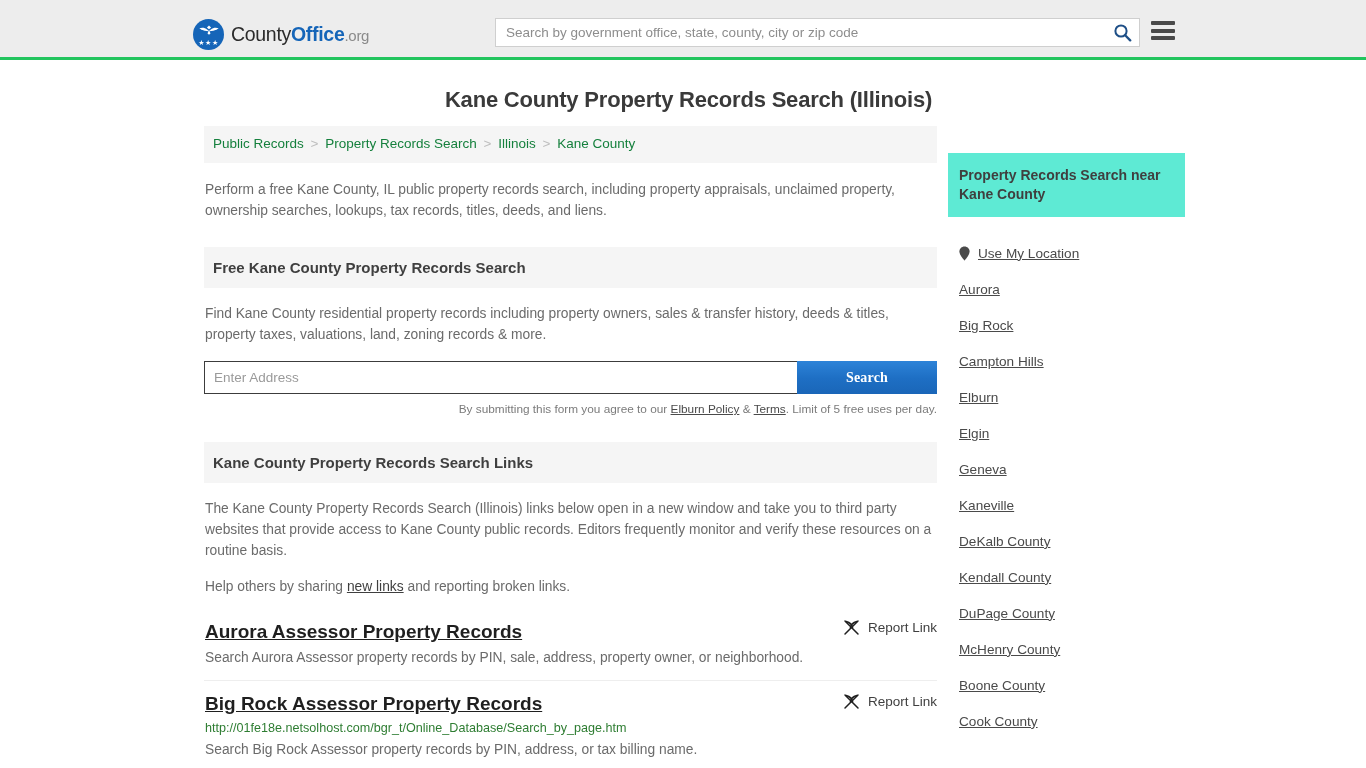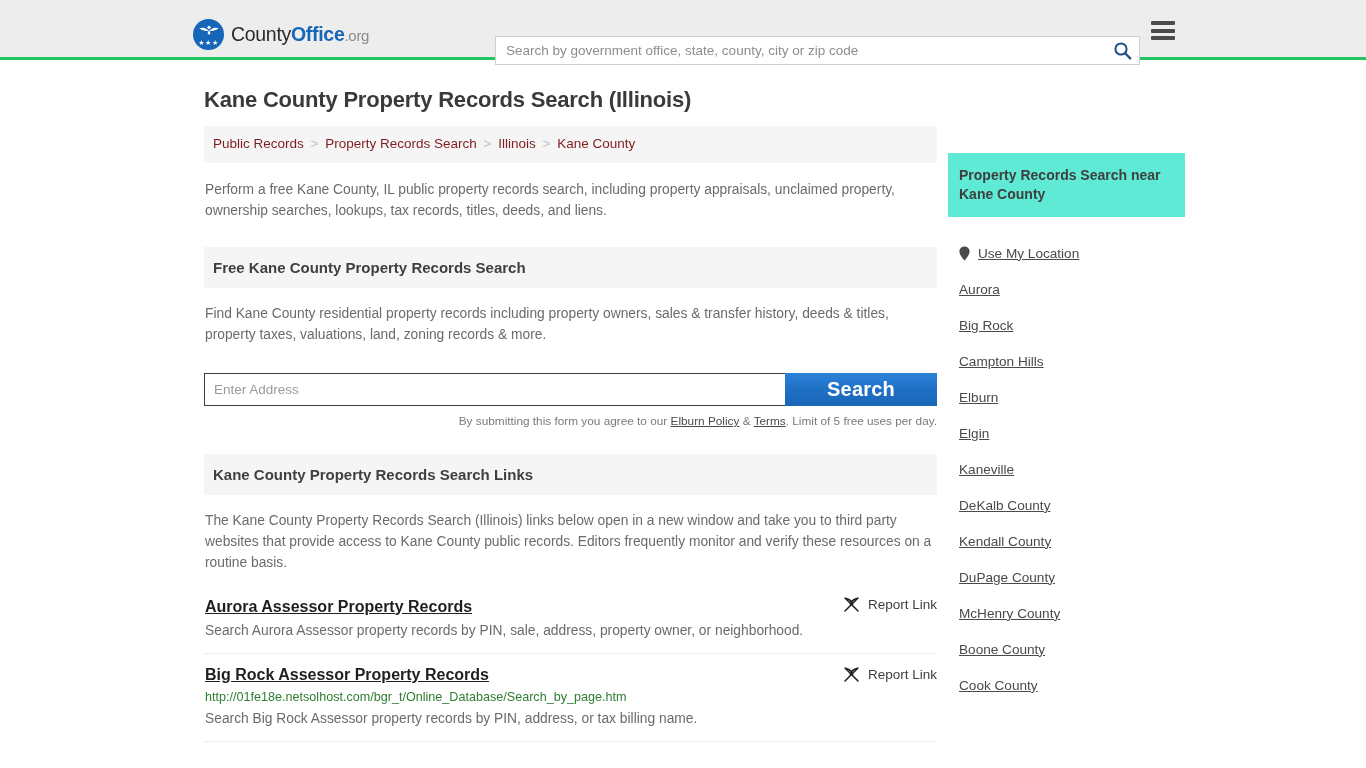--- a/index.html
+++ b/index.html
@@ -60,21 +60,21 @@
     line-height: 1;
     white-space: nowrap;
   }
   .logo-text .lt-county { color: #2b2b2b; }
   .logo-text .lt-office { color: #1565b8; font-weight: bold; }
   .logo-text .lt-org { color: #8a8a8a; font-size: 15px; }
 
   .header-search {
     position: absolute;
     left: 495px;
-    top: 36px;
+    top: 18px;
     width: 645px;
     height: 29px;
     background: #ffffff;
     border: 1px solid #cfcfcf;
     display: flex;
     align-items: center;
   }
   .header-search input {
     flex: 1;
     border: 0;
@@ -133,31 +133,32 @@
     padding-top: 27px;
   }
 
   h1.page-title {
     font-size: 22px;
     color: #3a3a3a;
     font-weight: bold;
     margin: 0;
     padding: 27px 0 13px 0;
     letter-spacing: -0.2px;
+    text-align: center;
   }
 
   .breadcrumb {
     background: #f5f5f5;
     padding: 10px 9px;
     font-size: 13.5px;
     color: #8d8d8d;
     line-height: 1.25;
   }
   .breadcrumb a {
-    color: #7f1d1d;
+    color: #15803d;
     text-decoration: none;
   }
   .breadcrumb .sep { color: #bdbdbd; padding: 0 3px; }
 
   .intro {
     font-size: 13.8px;
     color: #6b6b6b;
     line-height: 1.53;
     padding: 16px 0 0 1px;
     max-width: 712px;
@@ -181,43 +182,43 @@
   .section-body p { margin: 0 0 14px 0; }
   .section-body p:last-child { margin-bottom: 0; }
   .section-body a {
     color: #3f3f3f;
     text-decoration: underline;
   }
 
   
   .addr-form {
     display: flex;
-    margin-top: 28px;
+    margin-top: 16px;
     height: 33px;
     border-radius: 12px;
   }
   .addr-input {
     flex: 1;
     border: 1px solid #3c3c3c;
     border-right: 0;
     outline: none;
     font-family: "Liberation Sans", sans-serif;
     font-size: 13.5px;
     color: #3c3c3c;
     padding: 0 9px;
     background: #fff;
   }
   .addr-input::placeholder { color: #9a9a9a; }
   .addr-submit {
-    width: 152px;
+    width: 140px;
     border: 0;
     background: linear-gradient(to bottom, #2d83d8 0%, #1e6fc4 52%, #1a66b8 100%);
     color: #ffffff;
-    font-family: Liberation Sans, sans-serif;
-    font-size: 20px;
+    font-family: Liberation Serif, serif;
+    font-size: 14px;
     font-weight: bold;
     letter-spacing: 0.2px;
     cursor: pointer;
   }
   .form-note {
     text-align: right;
     font-size: 11.8px;
     color: #7b7b7b;
     padding-top: 8px;
   }
@@ -225,21 +226,21 @@
 
   
   .link-list { padding-top: 10px; }
   .link-item {
     padding: 12px 1px 13px 1px;
     border-bottom: 1px solid #eeeeee;
     position: relative;
   }
   .link-item:first-child { padding-top: 14px; }
   .link-title {
-    font-size: 16px;
+    font-size: 19px;
     font-weight: bold;
     color: #1f1f1f;
     text-decoration: underline;
     display: inline-block;
     cursor: pointer;
   }
   .link-url {
     font-size: 12.6px;
     color: #2e7d32;
     padding-top: 6px;
@@ -351,20 +352,21 @@
       <form class="addr-form">
         <input class="addr-input" type="text" placeholder="Enter Address" style="">
         <button class="addr-submit" type="submit">Search</button>
       </form>
 
       <div class="form-note"><span>By submitting this form you agree to our </span><a href="#">Elburn Policy</a><span> &amp; </span><a href="#">Terms</a><span>. Limit of 5 free uses per day.</span></div>
 
       <div class="section-head">Kane County Property Records Search Links</div>
       <div class="section-body">
         <p>The Kane County Property Records Search (Illinois) links below open in a new window and take you to third party websites that provide access to Kane County public records. Editors frequently monitor and verify these resources on a routine basis.</p>
+        <p><span>Help others by sharing </span><a href="#">new links</a><span> and reporting broken links.</span></p>
       </div>
 
       <div class="link-list">
 
         <div class="link-item">
           <a class="link-title" href="#">Aurora Assessor Property Records</a>
           <div class="link-desc">Search Aurora Assessor property records by PIN, sale, address, property owner, or neighborhood.</div>
           <div class="report-link">
             <svg class="broken-icon" width="17" height="17" viewBox="0 0 17 17" xmlns="http://www.w3.org/2000/svg">
               <path d="M2 2 L15 15 M15 2 L2 15" stroke="#1f1f1f" stroke-width="1.5" fill="none" stroke-linecap="round"></path>
@@ -413,20 +415,23 @@
         <div class="side-item">
             <a href="#">Campton Hills</a>
           </div>
         <div class="side-item">
             <a href="#">Elburn</a>
           </div>
         <div class="side-item">
             <a href="#">Elgin</a>
           </div>
         <div class="side-item">
+            <a href="#">Geneva</a>
+          </div>
+        <div class="side-item">
             <a href="#">Kaneville</a>
           </div>
         <div class="side-item">
             <a href="#">DeKalb County</a>
           </div>
         <div class="side-item">
             <a href="#">Kendall County</a>
           </div>
         <div class="side-item">
             <a href="#">DuPage County</a>

